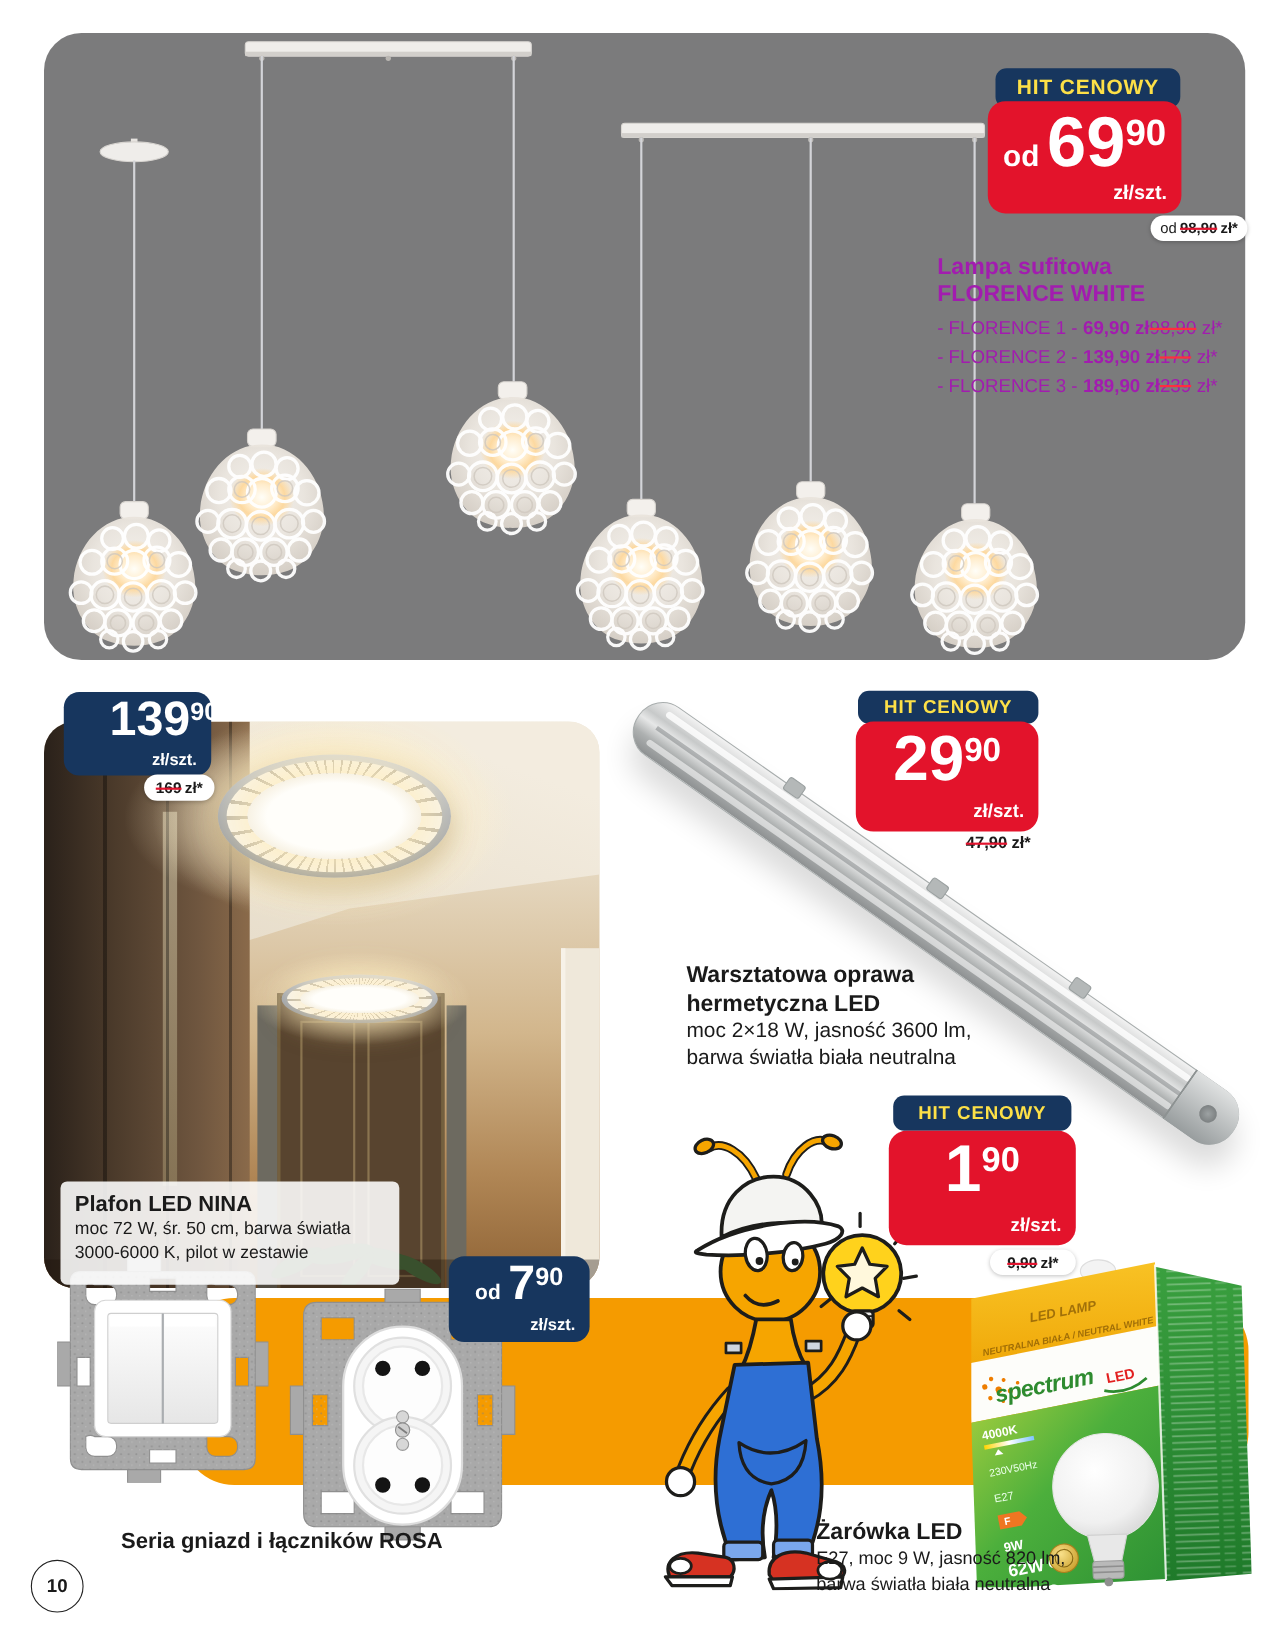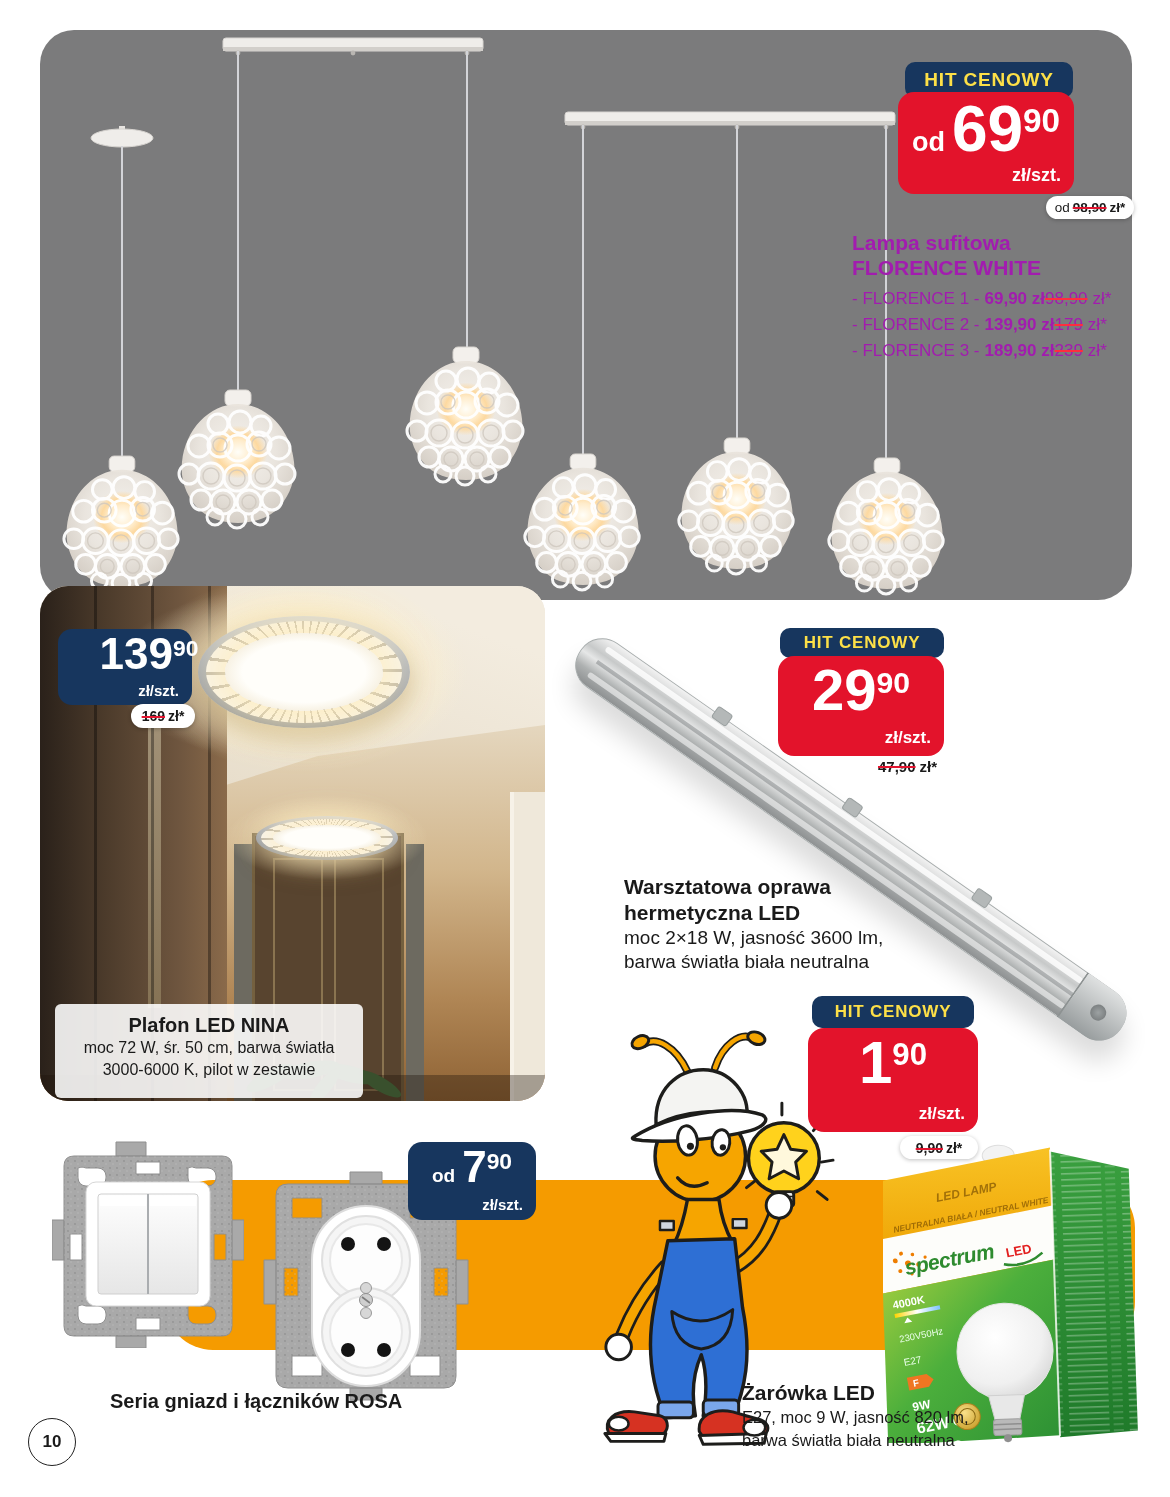--- a/index.html
+++ b/index.html
@@ -24,22 +24,22 @@
   
   #grey-panel{left:40px;top:30px;width:1092px;height:570px;background:#7b7b7c;border-radius:34px;overflow:hidden;}
   #florence-text{left:852px;top:230px;z-index:6;color:#a21caf;}
   #florence-text .t{font-size:21px;font-weight:800;line-height:25px;}
   #florence-text .vr{font-size:17px;line-height:24px;font-weight:400;margin-top:2px;}
   #florence-text .vr b{font-weight:800;}
   #florence-text .vr span{margin-right:5px;}
   #florence-text .vr .strike{text-decoration-color:#ff2d3e;}
 
   
-  #photo{left:40px;top:586px;width:505px;height:515px;border-radius:28px;overflow:hidden;
-         background:linear-gradient(180deg,#efe8da 0%,#e6d9c2 25%,#d2b68c 55%,#b08655 80%,#8e6234 100%);text-align:center;}
+  #photo{left:40px;top:656px;width:505px;height:515px;border-radius:28px;overflow:hidden;
+         background:linear-gradient(180deg,#efe8da 0%,#e6d9c2 25%,#d2b68c 55%,#b08655 80%,#8e6234 100%);}
   .ceiling{position:absolute;left:0;top:0;width:100%;height:100%;
            clip-path:polygon(0 0,100% 0,100% 27%,55% 33%,0 50%);
            background:linear-gradient(200deg,#f3ecdf 10%,#e0d4be 70%,#cfc1a6 100%);}
   .wardrobe{position:absolute;left:0;top:0;width:37%;height:100%;
             background:linear-gradient(90deg,#2a211a 0%,#4c3b2b 35%,#6f563f 75%,#8a6a4a 100%);}
   .wardrobe::after{content:"";position:absolute;inset:0;
             background:repeating-linear-gradient(90deg,transparent 0 54px,rgba(0,0,0,.35) 54px 57px);}
   .wslit{position:absolute;left:58%;top:16%;width:7%;height:66%;opacity:.8;
          background:linear-gradient(#b7a98e,#8e7c5c);}
   .glow-main{position:absolute;left:14%;top:0;width:70%;height:34%;

